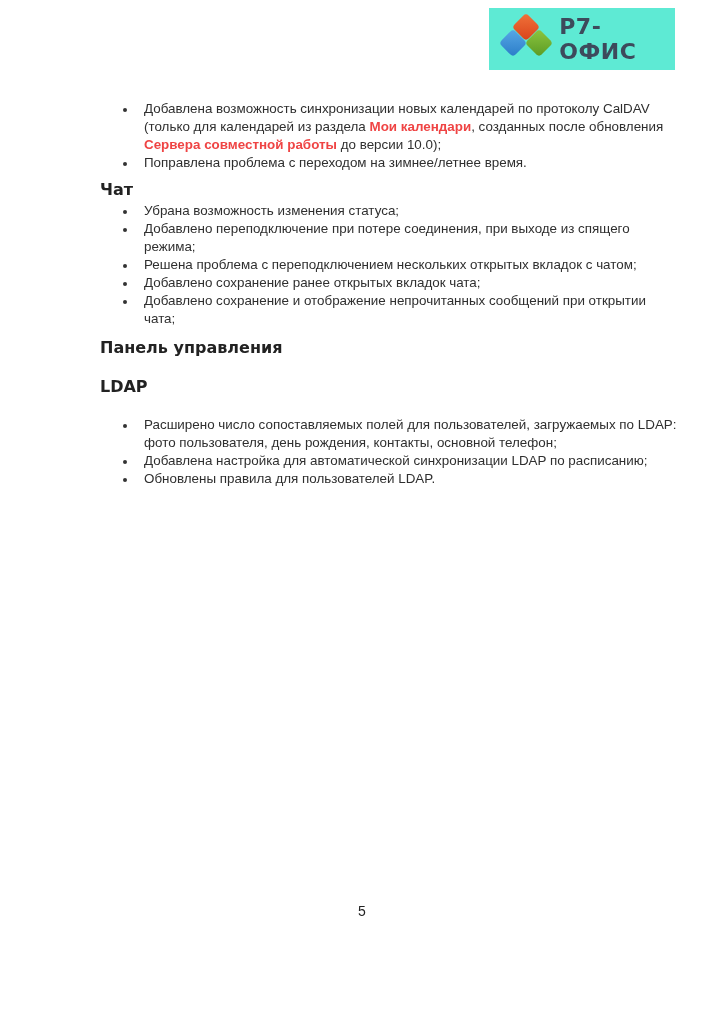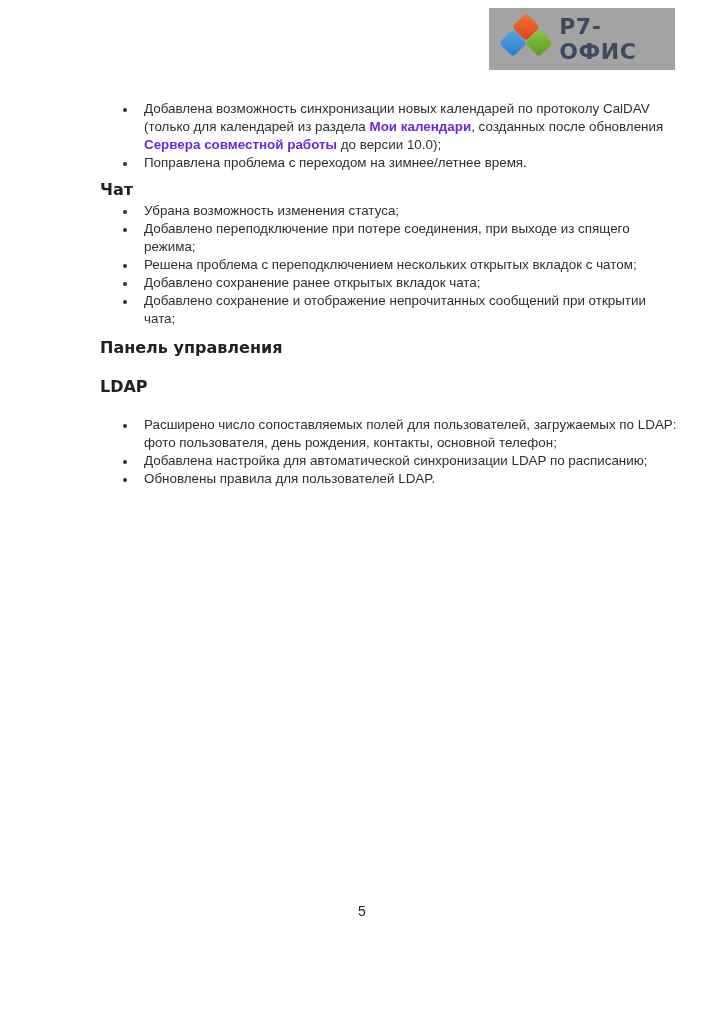--- a/index.html
+++ b/index.html
@@ -16,21 +16,21 @@
       font-family: "Liberation Sans", sans-serif;
     }
     .logo {
       position: absolute;
       left: 489px;
       top: 8px;
       width: 186px;
       height: 62px;
       display: flex;
       align-items: center;
-      background: #a3a3a3;
+      background: #5eead4;
     }
     .logo-mark {
       position: relative;
       width: 62px;
       height: 52px;
       margin-left: 6px;
     }
     .diamond {
       position: absolute;
       width: 20px;
@@ -70,21 +70,21 @@
     li::before {
       content: "";
       position: absolute;
       left: 23px;
       top: 8px;
       width: 4px;
       height: 4px;
       border-radius: 50%;
       background: #333;
     }
-    b { font-weight: bold; color: #6d28d9; }
+    b { font-weight: bold; color: #ef4444; }
     h2 {
       font-family: "DejaVu Sans", sans-serif;
       font-weight: bold;
       font-size: 16px;
       margin: 0;
       color: #222;
     }
     .h-chat { margin-top: 8px; margin-bottom: 3px; }
     .h-panel { margin-top: 10px; margin-bottom: 20px; }
     .h-ldap { margin-top: 0; margin-bottom: 20px; }

